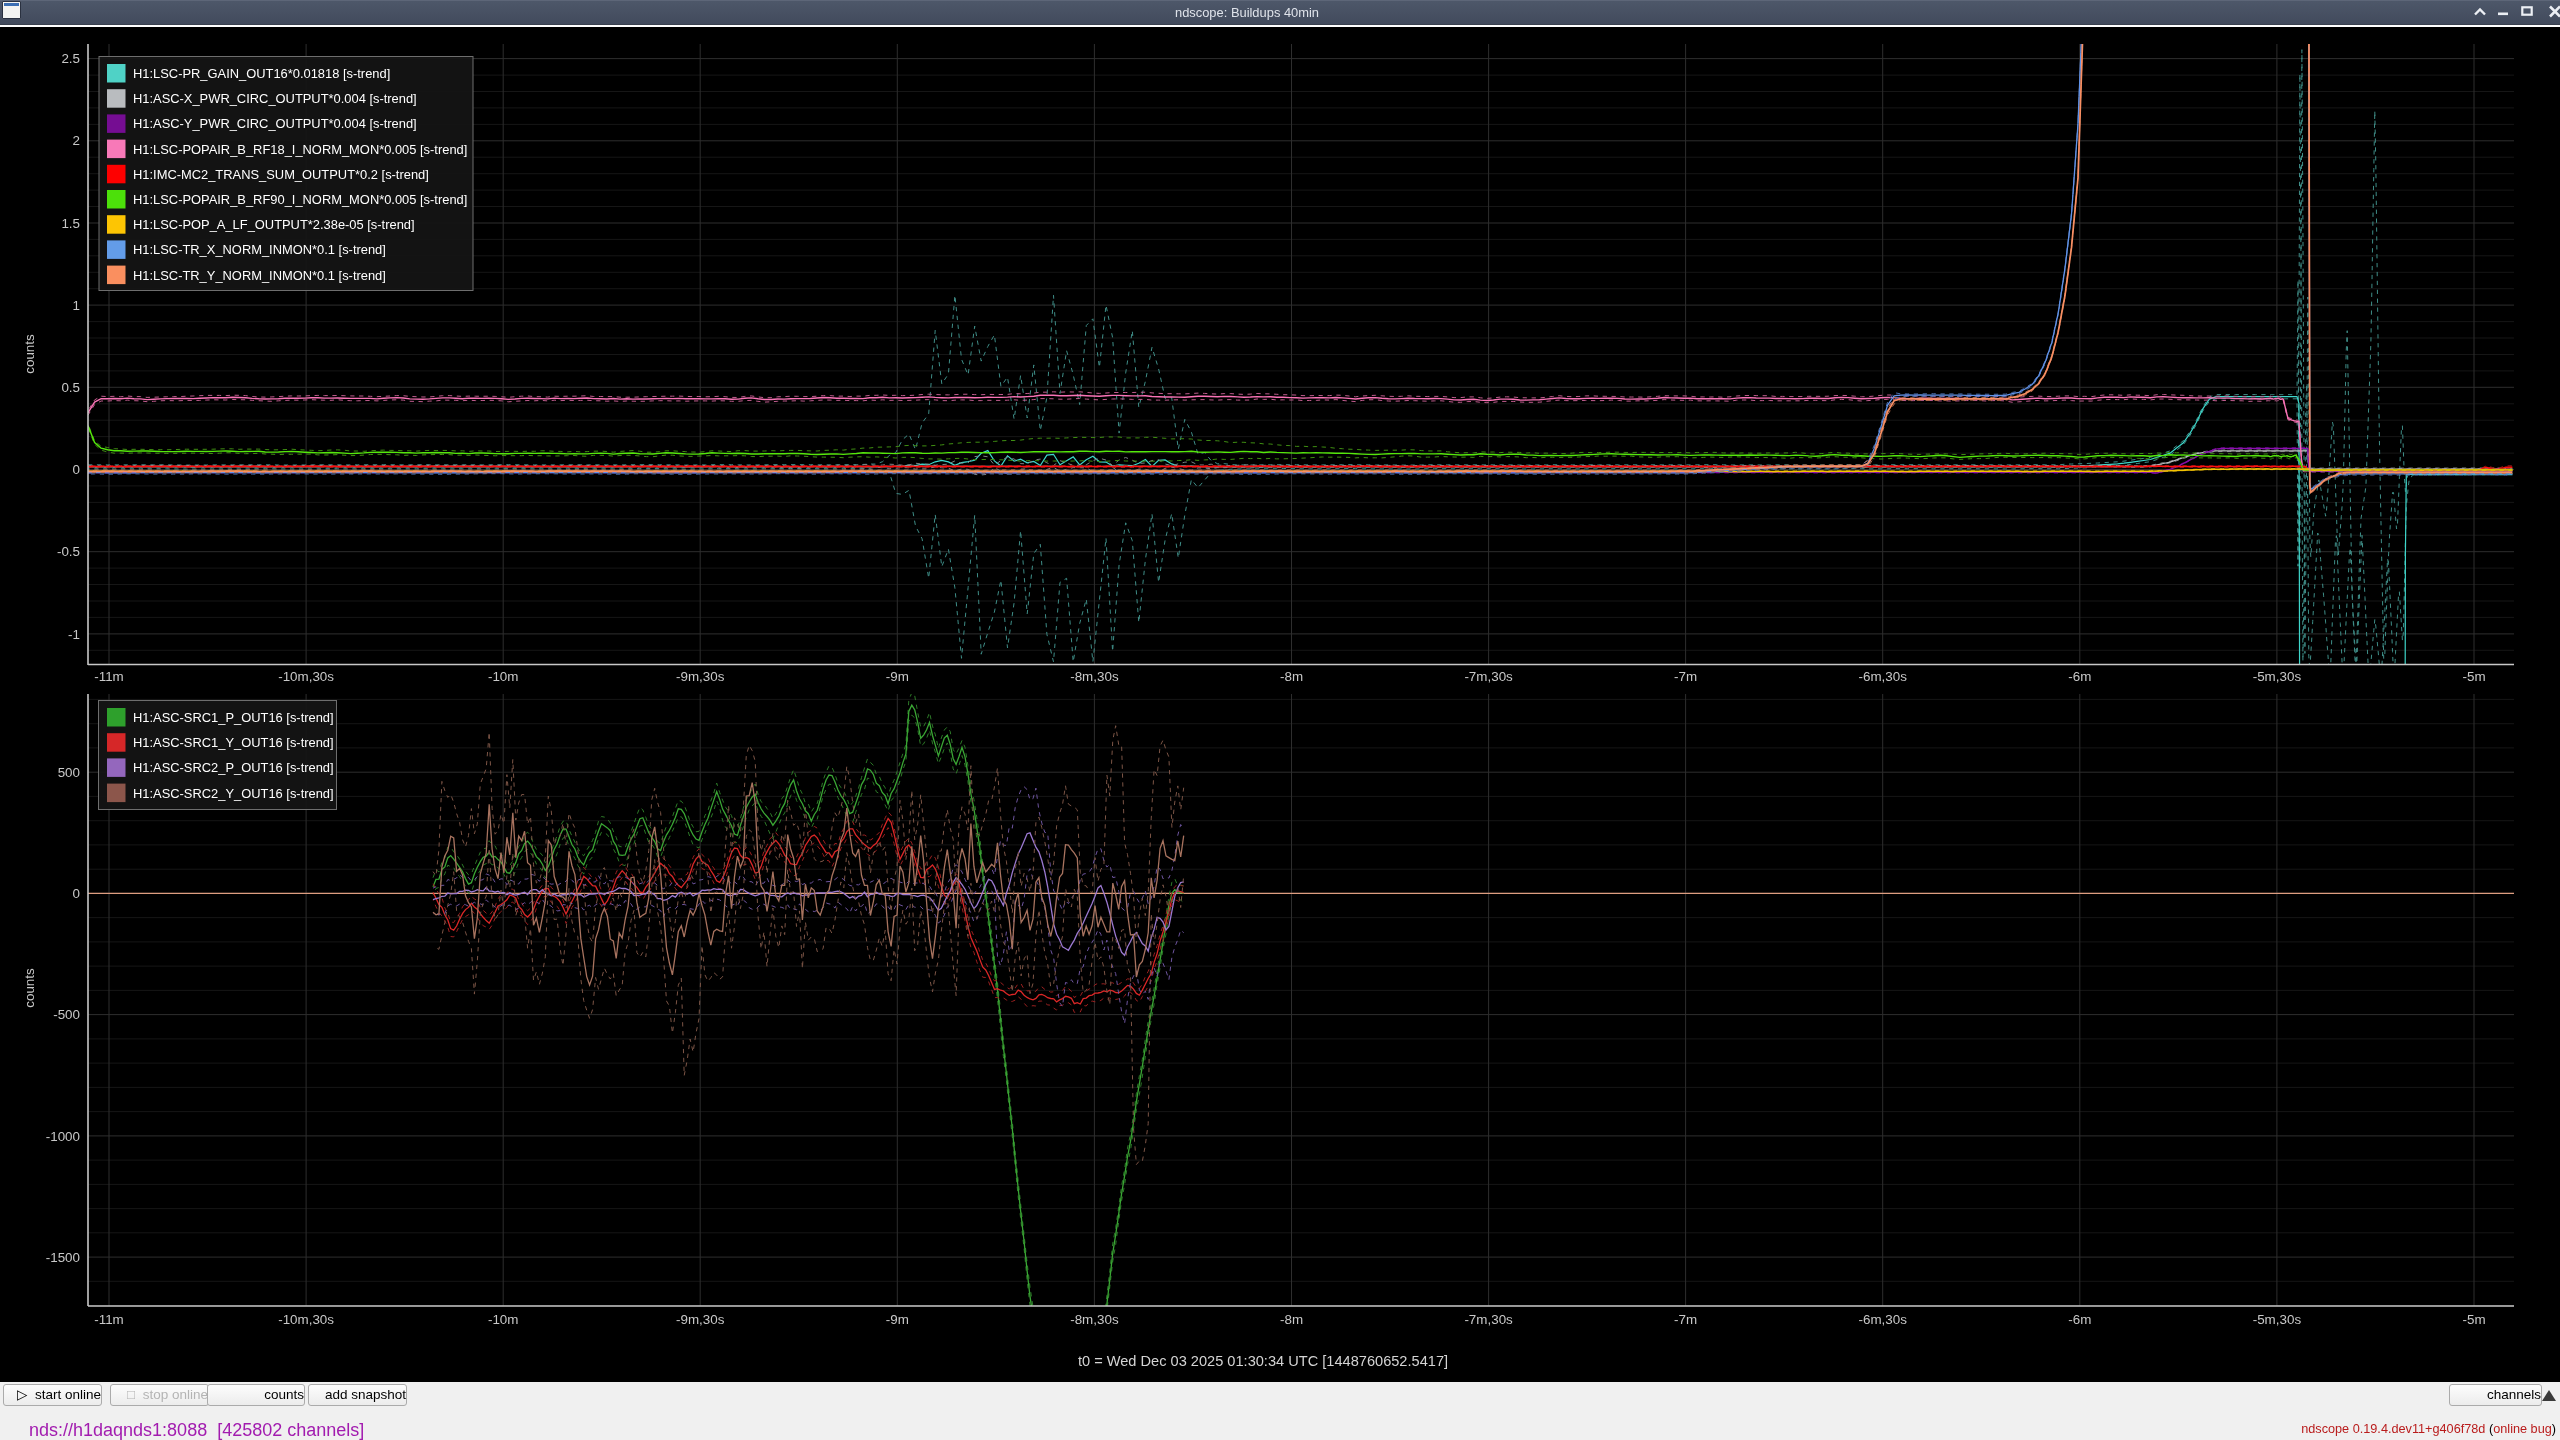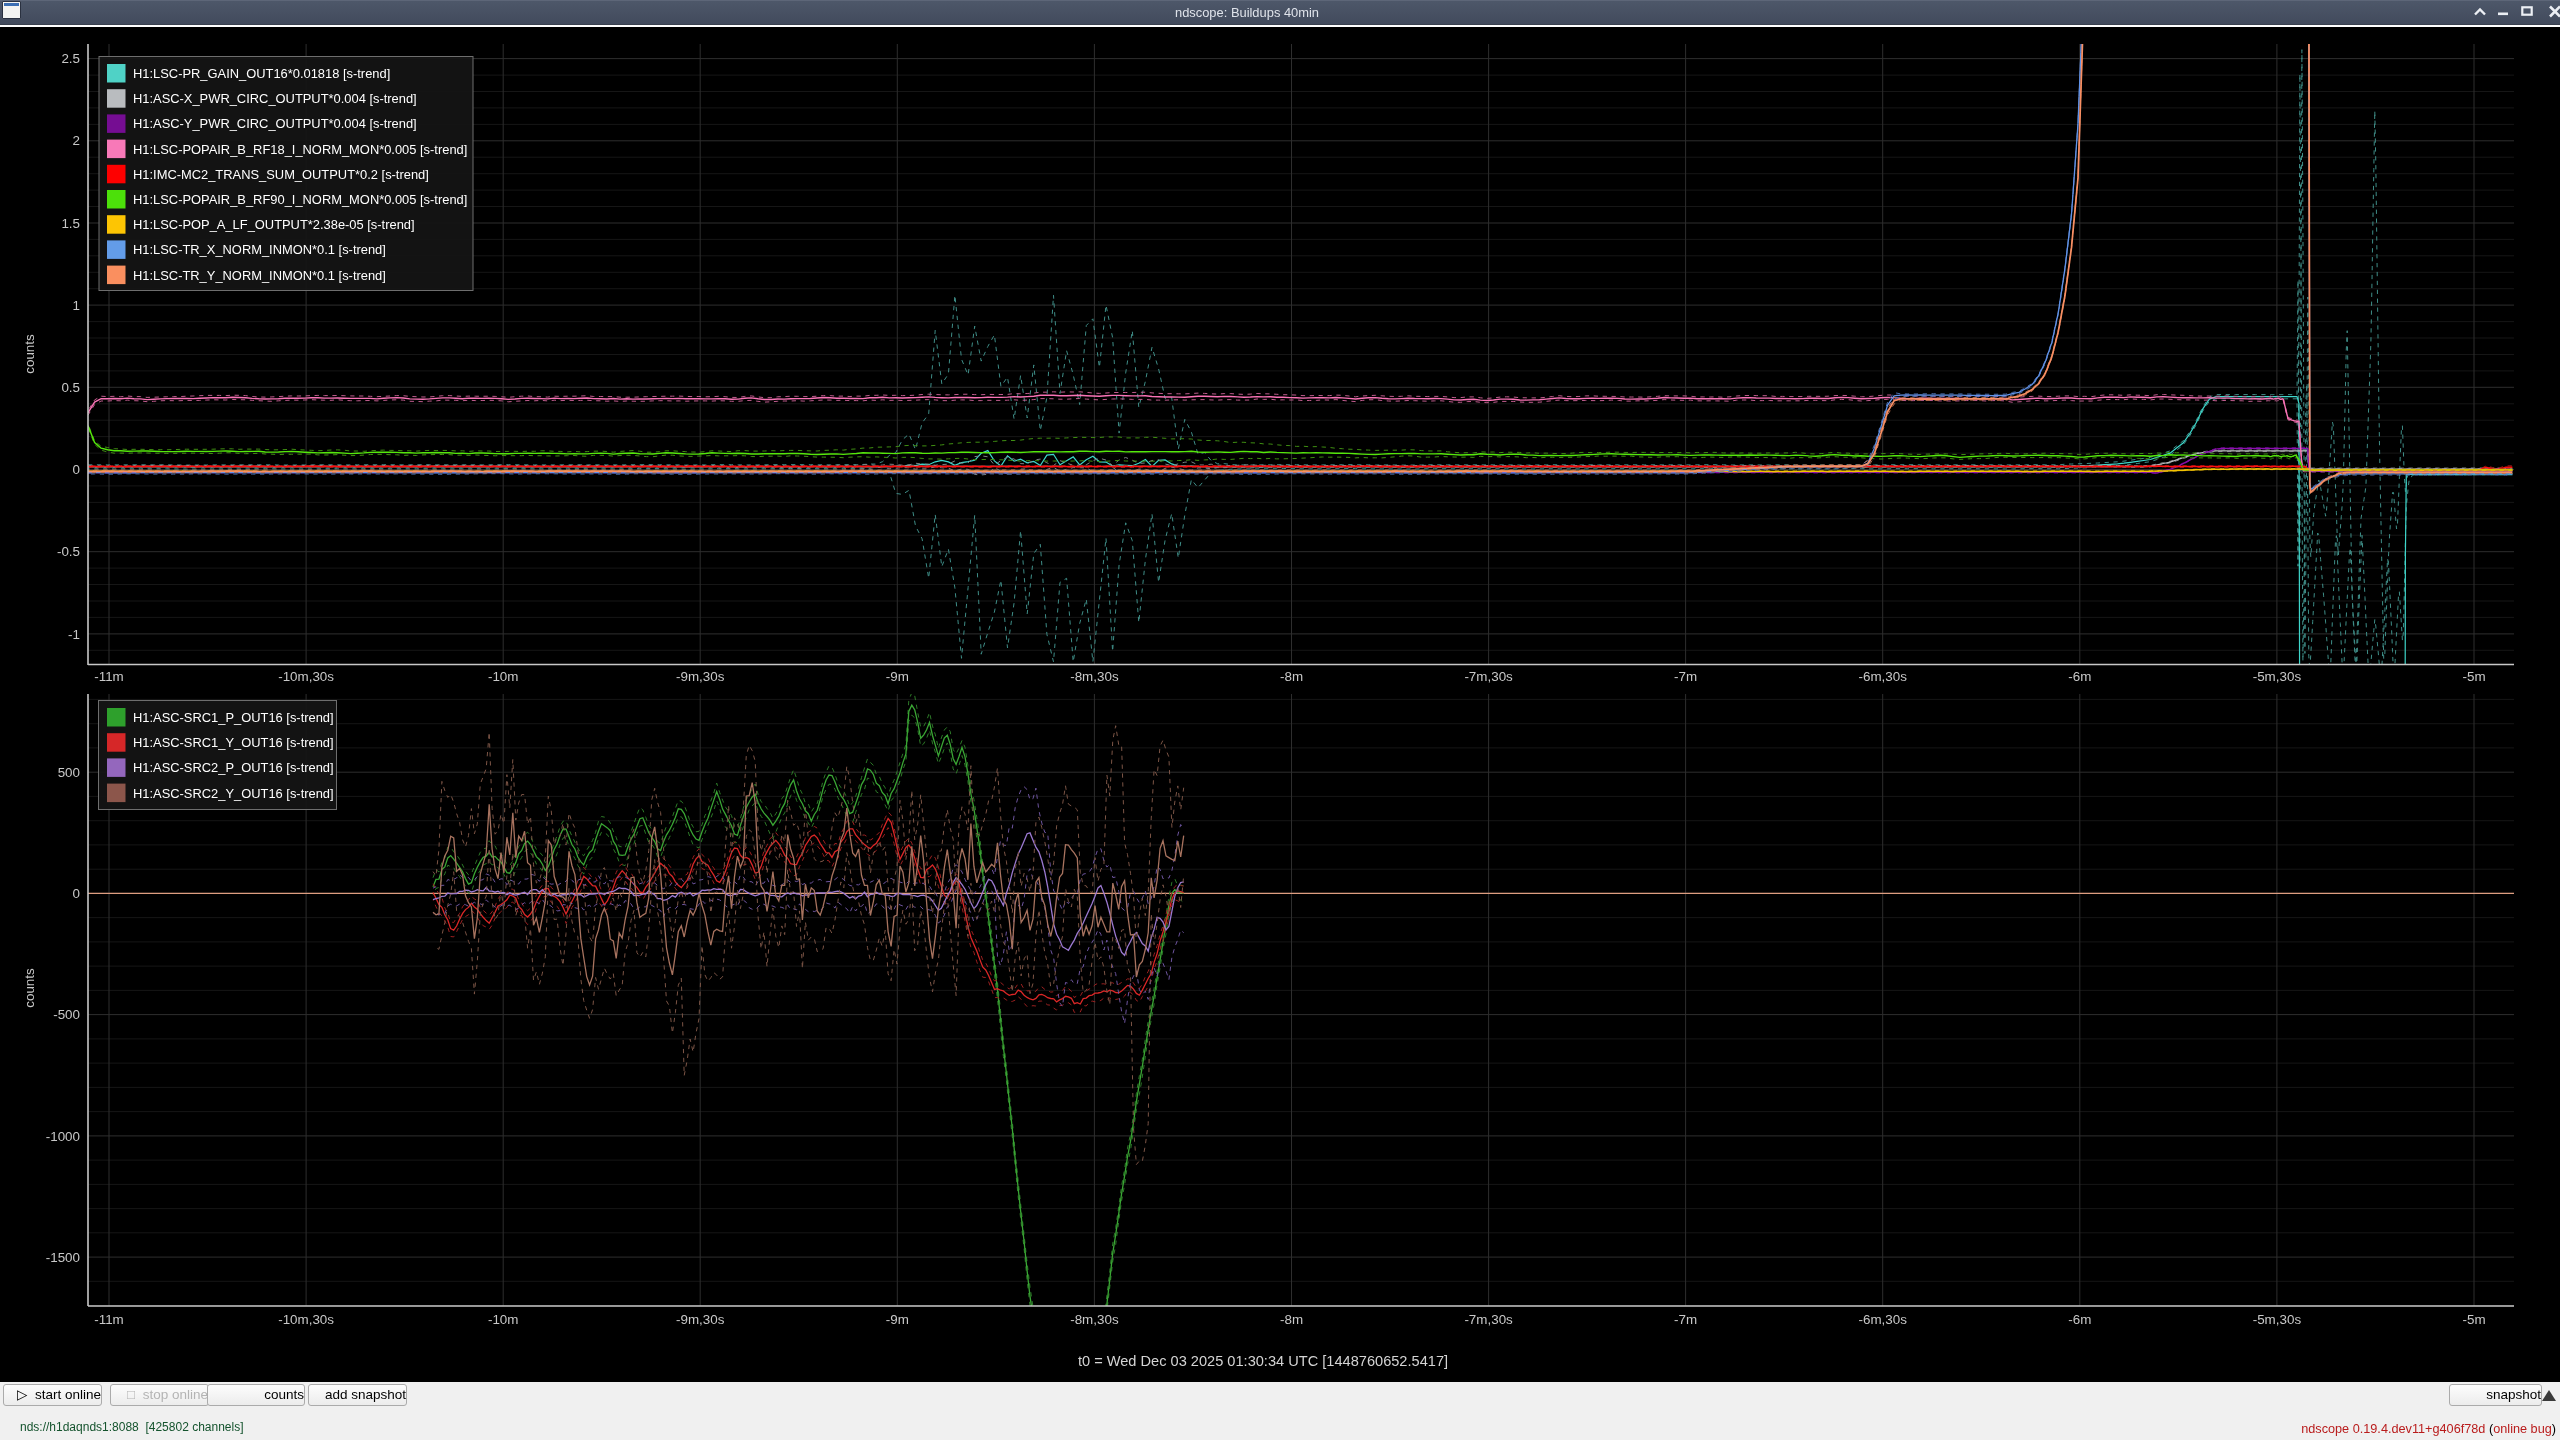--- a/index.html
+++ b/index.html
@@ -4,21 +4,21 @@
 html,body{width:2560px;height:1440px;overflow:hidden;background:#000;font-family:"Liberation Sans",sans-serif}
 #titlebar{position:absolute;left:0;top:0;width:2560px;height:25px;background:linear-gradient(#4d5769 0%,#475062 55%,#414a5c 100%);border-top:1px solid #5d6678;box-shadow:inset 0 -1px 0 #39404e}
 #titlebar .tt{position:absolute;left:1247px;top:4px;transform:translateX(-50%);font-size:12.9px;font-weight:normal;color:#dfe3ea;white-space:nowrap}
 #wicon{position:absolute;left:2px;top:1px;width:19px;height:18px;background:#f4f4f2;border:1px solid #2a3140;border-radius:1px}
 #wicon .b{position:absolute;left:1px;right:1px;top:1px;height:3px;background:#3d6fb4}
 #winbtns{position:absolute;right:0;top:0;height:25px}
 #sep{position:absolute;left:0;top:25px;width:2560px;height:2px;background:#ffffff}
 #toolbar{position:absolute;left:0;top:1382px;width:2560px;height:58px;background:#f0f0f0}
 .btn{position:absolute;top:2px;height:22px;background:linear-gradient(#fdfdfd,#ececec);border:1px solid #ababab;border-radius:3px;font-size:13.5px;color:#000;text-align:right;line-height:20px}
 .btn.dis{color:#b4b4b4}
-#stat{position:absolute;left:20px;top:38px;font-size:12px;color:#14532d}
+#stat{position:absolute;left:29px;top:38px;font-size:18px;color:#a21caf}
 #vlinks{position:absolute;right:4px;top:40px;font-size:12.7px;color:#000}
 #vlinks a{color:#b91c1c;}
 </style></head><body>
 <div id="titlebar">
     <div class="tt">ndscope: Buildups 40min</div>
   </div>
 <div id="wicon">
     <div class="b"></div>
   </div>
 <svg id="winbtns" style="position:absolute;right:0;top:0" width="110" height="25" viewBox="0 0 110 25">
@@ -240,19 +240,19 @@
 <text x="133" y="772.4" font-family="Liberation Sans,sans-serif" font-size="12.9px" fill="#ffffff">H1:ASC-SRC2_P_OUT16 [s-trend]</text>
 <rect x="107" y="783.6" width="18.5" height="18.5" fill="#8c564b"></rect>
 <text x="133" y="797.6" font-family="Liberation Sans,sans-serif" font-size="12.9px" fill="#ffffff">H1:ASC-SRC2_Y_OUT16 [s-trend]</text>
 <text x="1263" y="1366" text-anchor="middle" font-family="Liberation Sans,sans-serif" font-size="14.6px" fill="#d4d4d4">t0 = Wed Dec 03 2025 01:30:34 UTC [1448760652.5417]</text>
 </svg>
 <div id="toolbar">
  <div class="btn" style="left:3px;width:99px">▷&nbsp; start online</div>
  <div class="btn dis" style="left:110px;width:99px">□&nbsp; stop online</div>
  <div class="btn" style="left:207px;width:98px">counts</div>
  <div class="btn" style="left:308px;width:99px">add snapshot</div>
- <div class="btn" style="left:2449px;width:93px">snapshot</div>
+ <div class="btn" style="left:2449px;width:93px">channels</div>
  <svg style="position:absolute;left:2541px;top:7px" width="16" height="13" viewBox="0 0 16 13">
       <path d="M1 12 L8 1 L15 12 Z" fill="#3a3a3a"></path>
     </svg>
  <div id="stat">nds://h1daqnds1:8088&nbsp; [425802 channels]</div>
  <div id="vlinks"><a>ndscope</a> <a>0.19.4.dev11+g406f78d</a> (<a>online bug</a>)</div>
 </div>
 
 </body></html>

